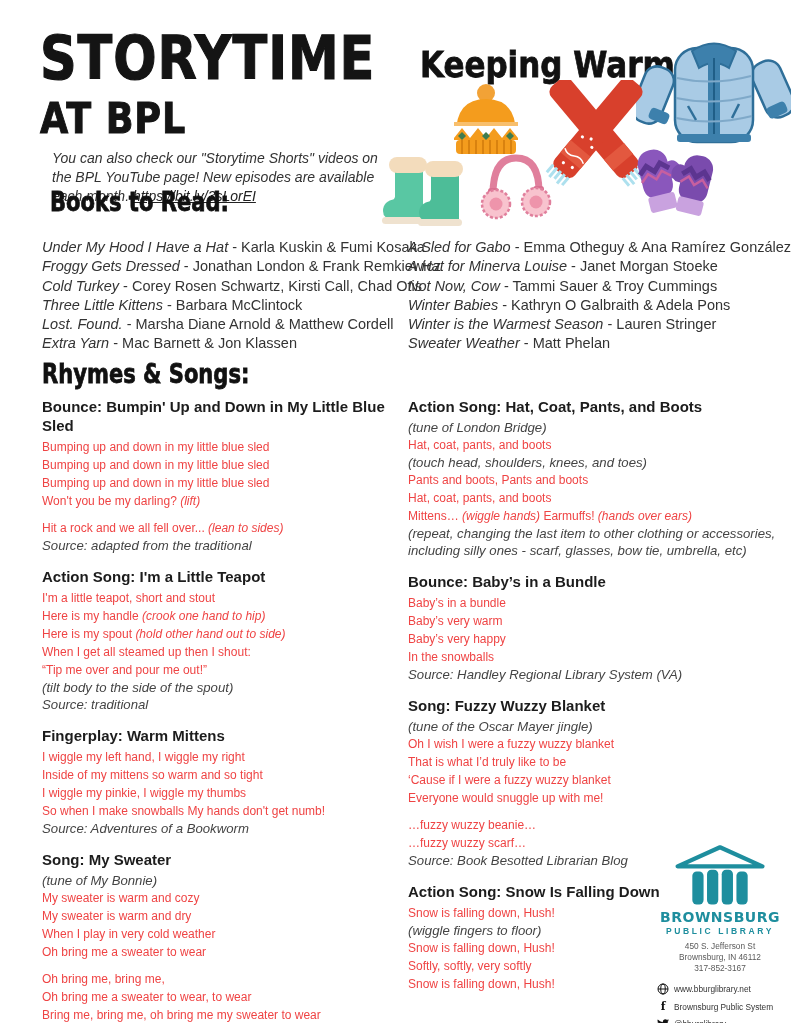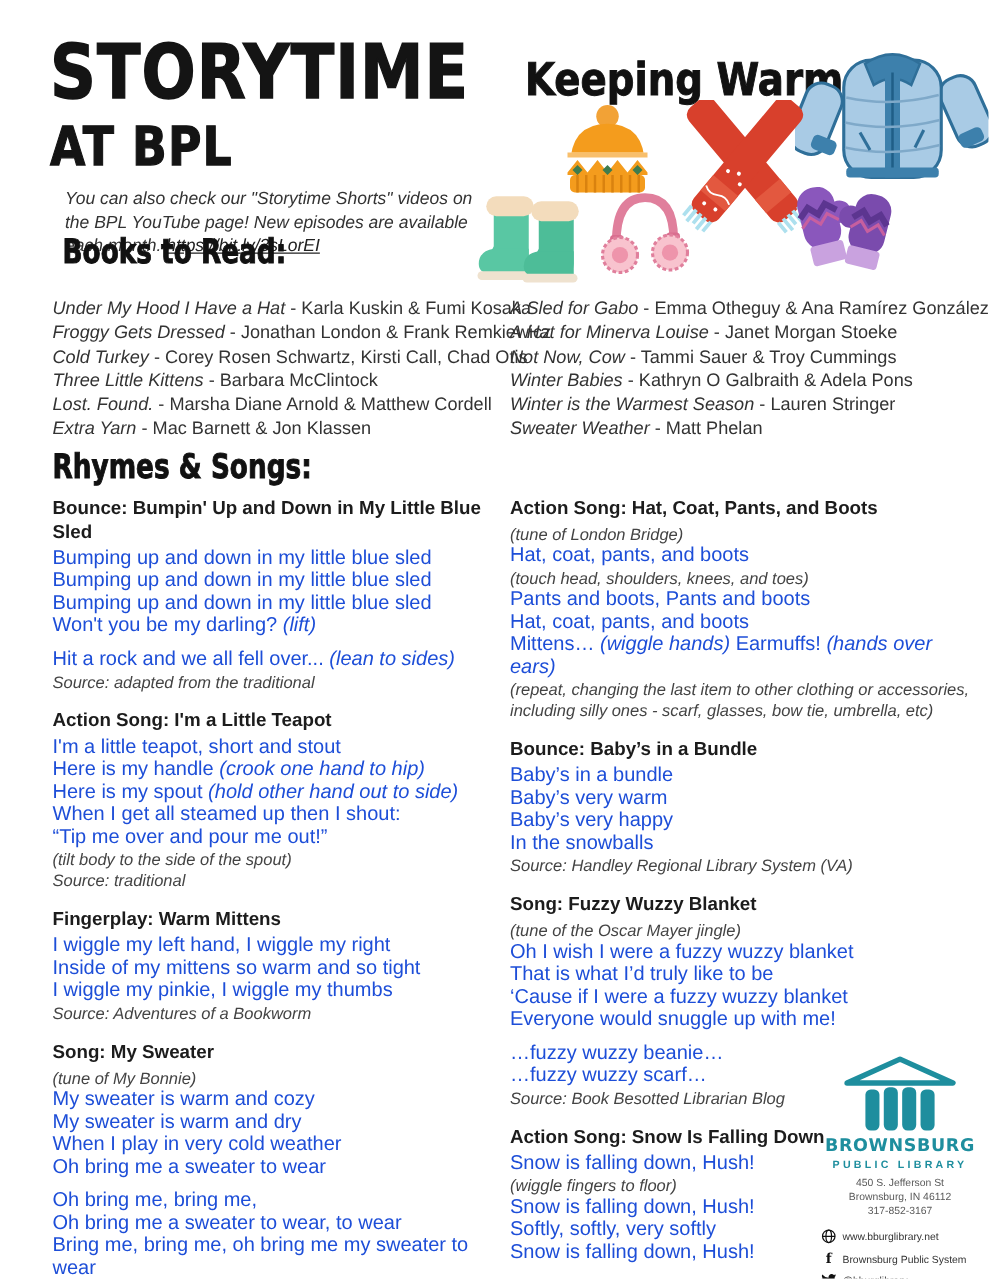--- a/index.html
+++ b/index.html
@@ -31,21 +31,21 @@
         grid-template-columns:366px 1fr;}
   .book{font-size:14.5px;line-height:19.3px;color:#333;white-space:nowrap;}
   .book .bt{font-style:italic;}
   .book .sep{white-space:pre;}
 
   
   .rhymes-grid{position:absolute;left:42px;top:397px;width:744px;display:grid;
         grid-template-columns:366px 1fr;}
   .rblock{margin-bottom:13px;}
   .rtitle{font-size:15px;font-weight:bold;line-height:19px;margin-bottom:3px;color:#1c1c1c;}
-  .line{font-size:16px;line-height:18px;color:#1d4ed8;white-space:pre-wrap;}
+  .line{font-size:12px;line-height:18px;color:#ef4444;white-space:pre-wrap;}
   .line .it{font-style:italic;}
   .line.sm{font-size:13.2px;line-height:17px;font-style:italic;color:#444;}
   .line.gap{margin-top:9px;}
 
   
   .ill{position:absolute;}
   .ill-jacket{left:636px;top:36px;}
   .ill-beanie{left:447px;top:82px;}
   .ill-scarf{left:544px;top:80px;}
   .ill-boots{left:381px;top:147px;}
@@ -233,20 +233,21 @@
         <div class="line"><span>“Tip me over and pour me out!”</span></div>
         <div class="line sm"><span>(tilt body to the side of the spout)</span></div>
         <div class="line sm"><span>Source: traditional</span></div>
       </div>
 
       <div class="rblock">
         <div class="rtitle">Fingerplay: Warm Mittens</div>
         <div class="line"><span>I wiggle my left hand, I wiggle my right</span></div>
         <div class="line"><span>Inside of my mittens so warm and so tight</span></div>
         <div class="line"><span>I wiggle my pinkie, I wiggle my thumbs</span></div>
+        <div class="line"><span>So when I make snowballs My hands don't get numb!</span></div>
         <div class="line sm"><span>Source: Adventures of a Bookworm</span></div>
       </div>
 
       <div class="rblock">
         <div class="rtitle">Song: My Sweater</div>
         <div class="line sm"><span>(tune of My Bonnie)</span></div>
         <div class="line"><span>My sweater is warm and cozy</span></div>
         <div class="line"><span>My sweater is warm and dry</span></div>
         <div class="line"><span>When I play in very cold weather</span></div>
         <div class="line"><span>Oh bring me a sweater to wear</span></div>

